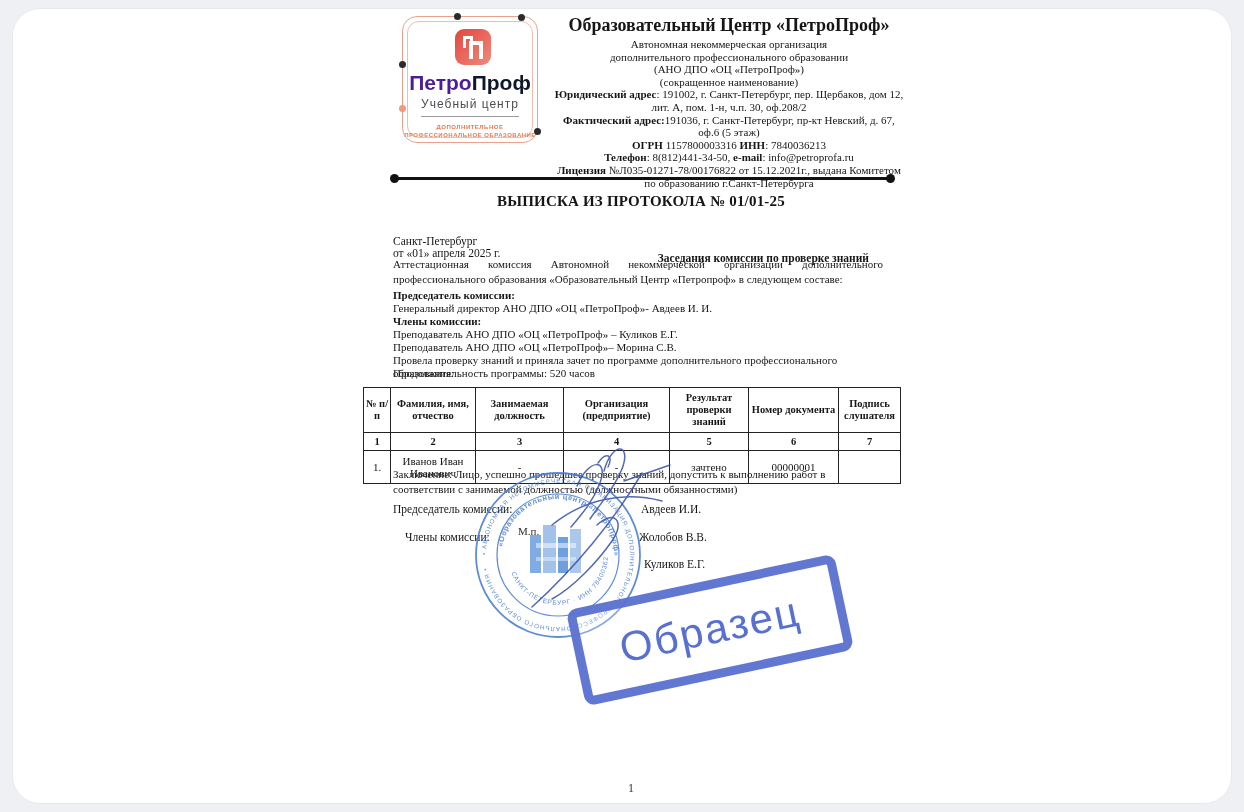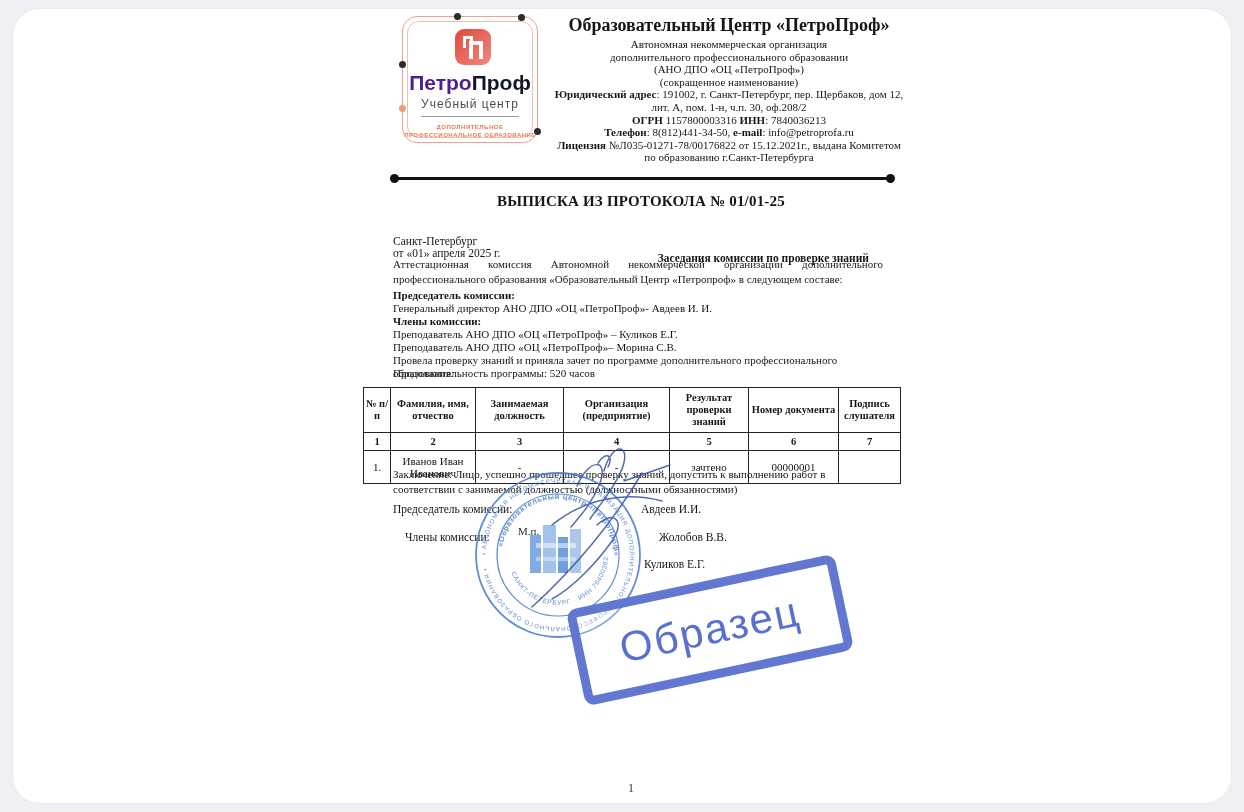--- a/index.html
+++ b/index.html
@@ -89,20 +89,21 @@
       </div>
     </div>
 
     <div class="abs org-header">
       <div class="org-title">Образовательный Центр «ПетроПроф»</div>
       <div class="org-l">Автономная некоммерческая организация</div>
       <div class="org-l">дополнительного профессионального образовании</div>
       <div class="org-l">(АНО ДПО «ОЦ «ПетроПроф»)</div>
       <div class="org-l">(сокращенное наименование)</div>
       <div class="org-l"><b>Юридический адрес</b><span>: 191002, г. Санкт-Петербург, пер. Щербаков, дом 12, лит. А, пом. 1-н, ч.п. 30, оф.208/2</span></div>
+      <div class="org-l"><b>Фактический адрес:</b><span>191036, г. Санкт-Петербург, пр-кт Невский, д. 67, оф.6 (5 этаж)</span></div>
       <div class="org-l"><b>ОГРН</b><span> 1157800003316 </span><b>ИНН</b><span>: 7840036213</span></div>
       <div class="org-l"><b>Телефон</b><span>: 8(812)441-34-50, </span><b>e-mail</b><span>: info@petroprofa.ru</span></div>
       <div class="org-l"><b>Лицензия</b><span> №Л035-01271-78/00176822 от 15.12.2021г., выдана Комитетом по образованию г.Санкт-Петербурга</span></div>
     </div>
 
     <div class="abs rule"></div>
 
     <div class="abs doc-title">ВЫПИСКА ИЗ ПРОТОКОЛА № 01/01-25</div>
     <div class="abs doc-subtitle">Заседания комиссии по проверке знаний</div>
 
@@ -161,21 +162,21 @@
           <td></td>
         </tr>
       </tbody>
     </table>
 
     <div class="abs conclusion">Заключение: Лицо, успешно прошедшее проверку знаний, допустить к выполнению работ в соответствии с занимаемой должностью (должностными обязанностями)</div>
 
     <div class="abs sigrow" style="left:392px;top:502px;">Председатель  комиссии:</div>
     <div class="abs sigrow" style="left:640px;top:502px;">Авдеев И.И.</div>
     <div class="abs sigrow" style="left:404px;top:530px;">Члены комиссии:</div>
-    <div class="abs sigrow" style="left:658px;top:530px;">Жолобов В.В.</div>
+    <div class="abs sigrow" style="left:638px;top:530px;">Жолобов В.В.</div>
     <div class="abs sigrow" style="left:643px;top:557px;">Куликов Е.Г.</div>
 
     <div class="abs seal">
       <svg width="172" height="172" viewBox="0 0 172 172">
         <g fill="none" stroke="#4a7ecf">
           <circle cx="86" cy="86" r="82" stroke-width="1.8"></circle>
           <circle cx="86" cy="86" r="61" stroke-width="1.2"></circle>
         </g>
         <defs>
           <path id="sealOuterPath" d="M 14 86 a 72 72 0 1 1 144 0 a 72 72 0 1 1 -144 0"></path>

